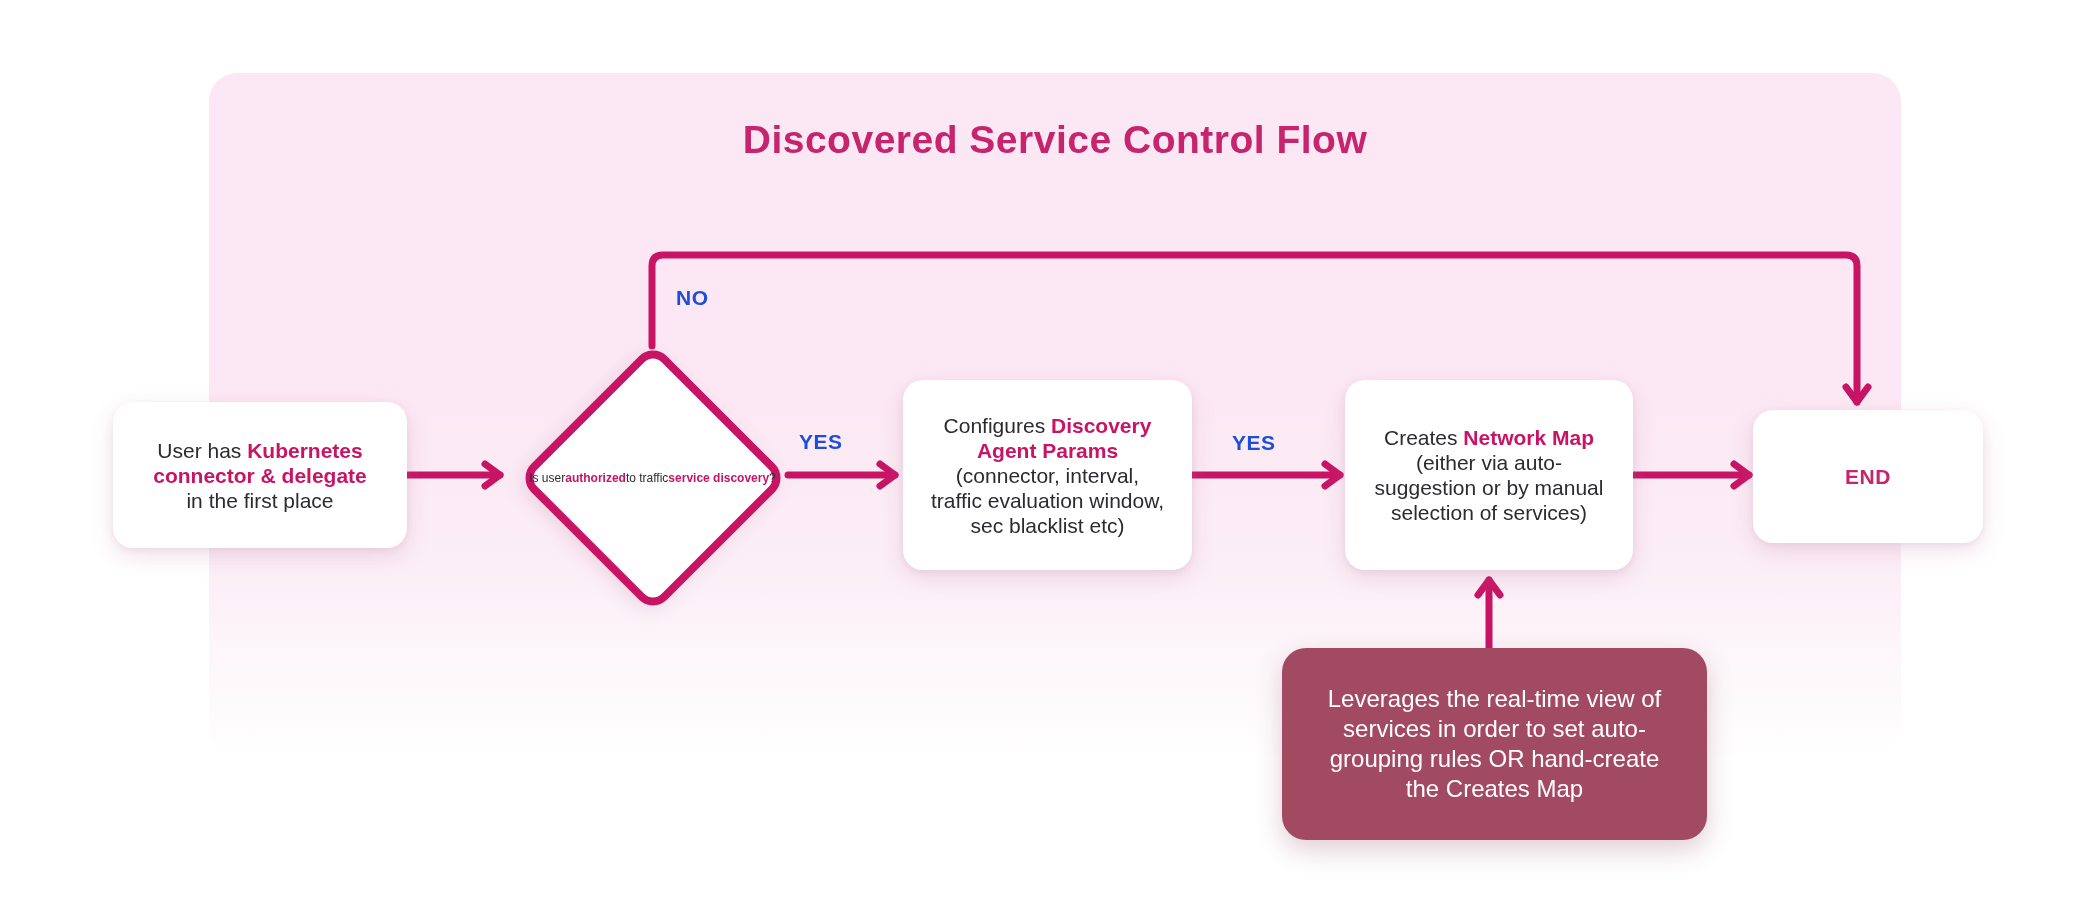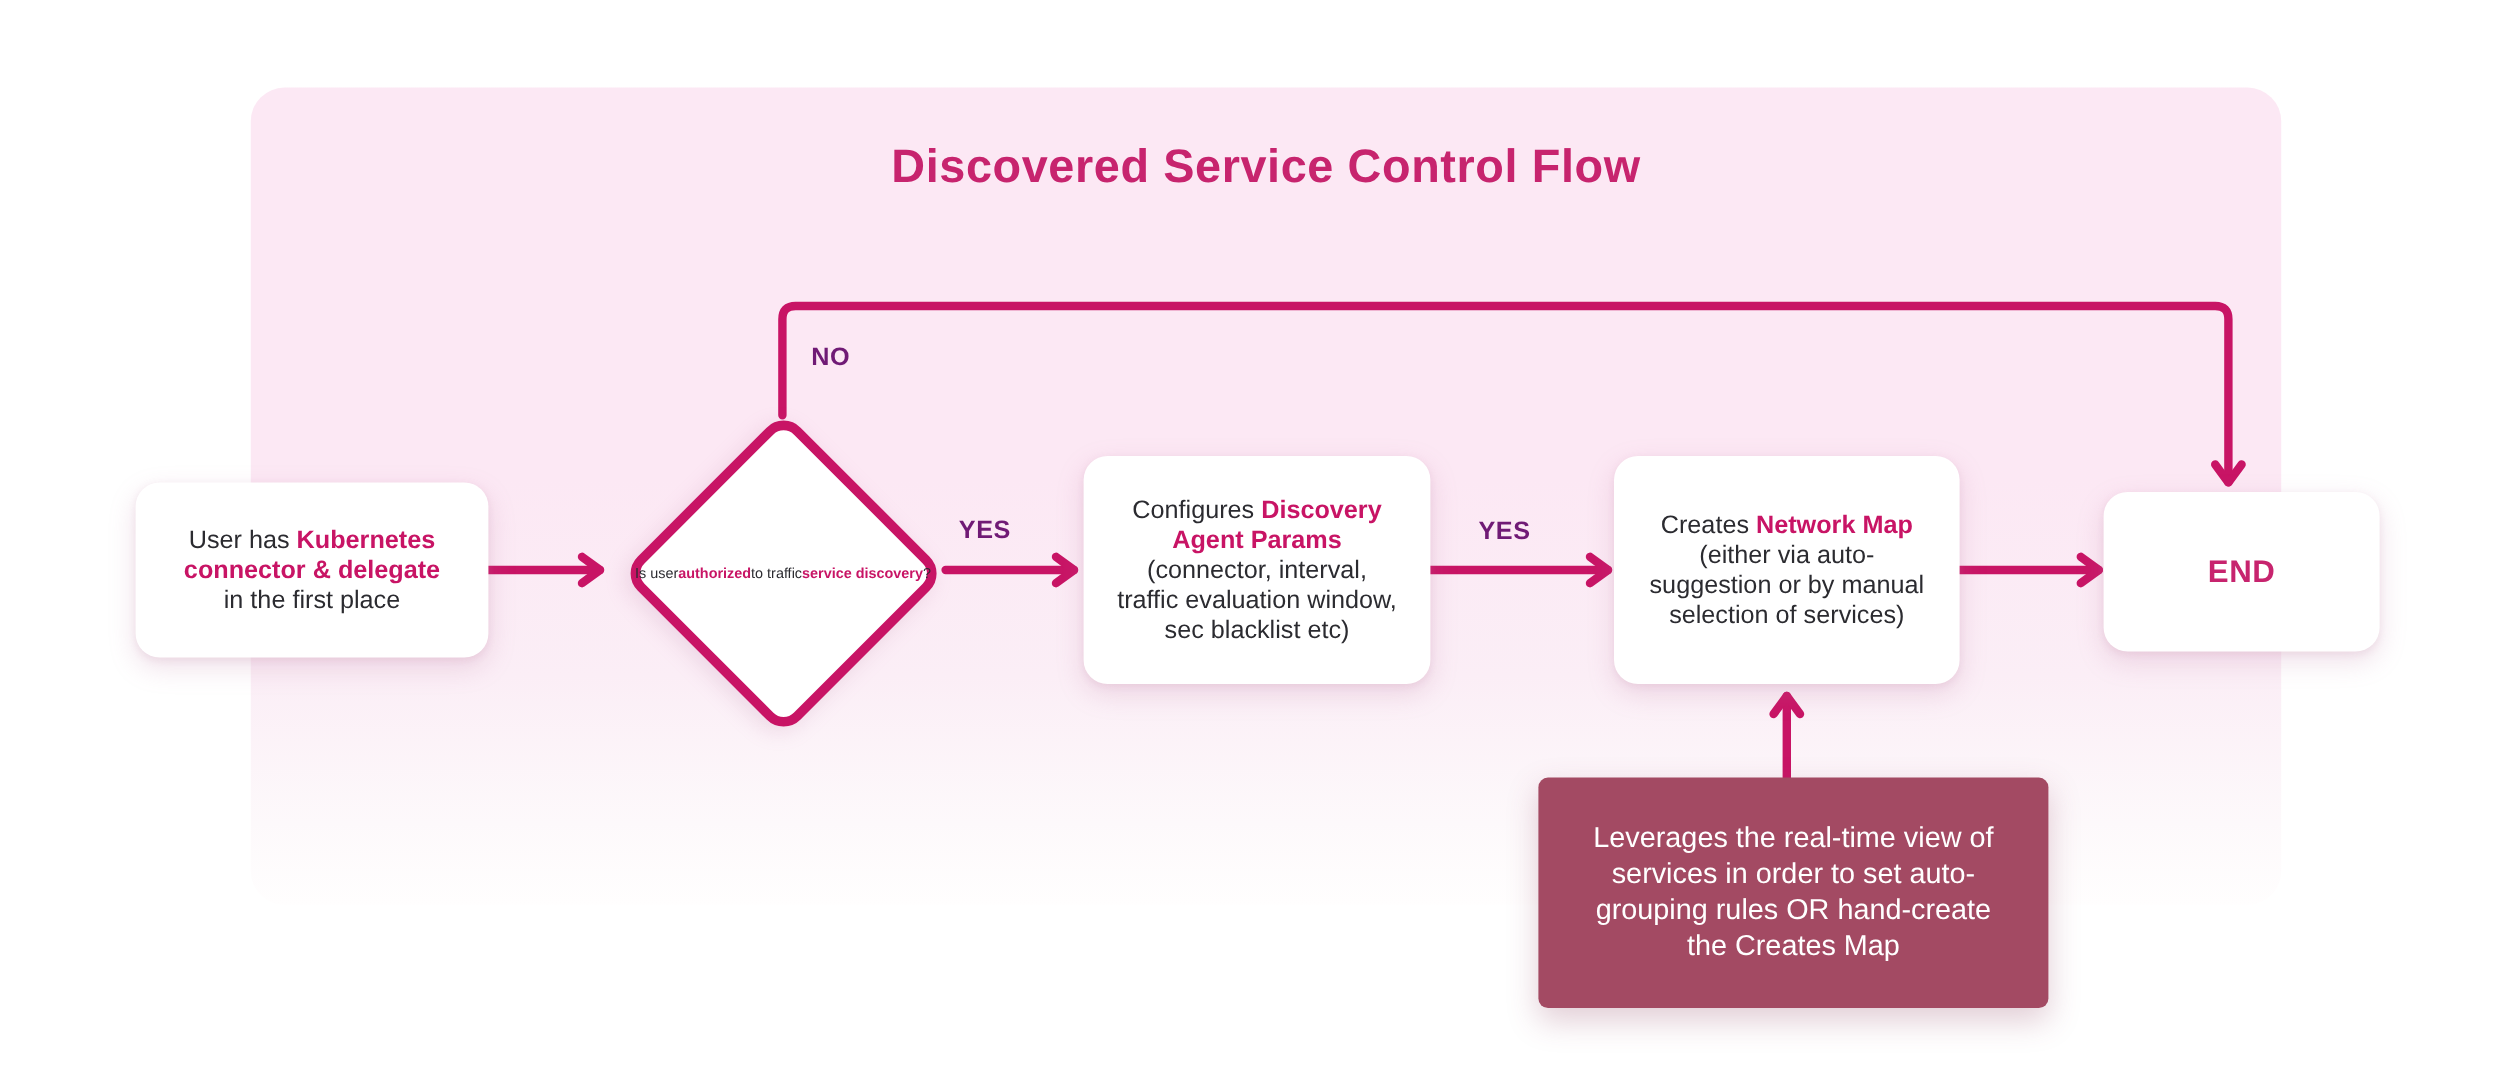--- a/index.html
+++ b/index.html
@@ -15,60 +15,60 @@
 
   .title{
     position:absolute;left:209px;top:118px;width:1692px;
     text-align:center;font-size:39px;font-weight:700;letter-spacing:.5px;
     color:#c7246e;
   }
 
   svg.connectors{position:absolute;left:0;top:0;width:2096px;height:903px;pointer-events:none;}
 
   .edge-label{
-    position:absolute;font-size:21px;font-weight:700;letter-spacing:.5px;color:#701a75;white-space:nowrap;
+    position:absolute;font-size:21px;font-weight:700;letter-spacing:.5px;color:#1d4ed8;white-space:nowrap;
   }
   .lbl-no{left:676px;top:286px;}
   .lbl-yes1{left:799px;top:430px;}
   .lbl-yes2{left:1232px;top:431px;}
 
   .node{
     position:absolute;display:flex;align-items:center;justify-content:center;
     background:#ffffff;border-radius:20px;
     box-shadow:0 8px 22px rgba(186,120,158,.22),0 2px 6px rgba(186,120,158,.12);
     text-align:center;color:#2b2b30;font-size:21px;line-height:25px;
   }
   .node .line{white-space:nowrap;}
   .em{color:#c81465;font-weight:700;}
 
   .node-start{left:113px;top:402px;width:294px;height:146px;justify-content:center;}
   .node-configure{left:903px;top:380px;width:289px;height:190px;}
   .node-create{left:1345px;top:380px;width:288px;height:190px;}
   .node-end{left:1753px;top:410px;width:230px;height:133px;}
-  .node-end .end-text{font-size:26px;font-weight:700;color:#c7246e;letter-spacing:.5px;}
+  .node-end .end-text{font-size:21px;font-weight:700;color:#c7246e;letter-spacing:.5px;}
 
   
   .diamond-wrap{position:absolute;left:541px;top:366px;width:223px;height:223px;}
   .diamond-shape{
     position:absolute;left:15.5px;top:15.5px;width:192px;height:192px;
     box-sizing:border-box;background:#ffffff;border:8px solid #c81465;border-radius:20px;
     transform:rotate(45deg);
     box-shadow:0 6px 18px rgba(186,120,158,.20);
   }
   .diamond-text{
     position:absolute;left:0;top:0;width:223px;height:223px;
     display:flex;flex-direction:row;align-items:center;justify-content:center;
     text-align:center;color:#2b2b30;font-size:12px;line-height:24px;
   }
   .diamond-text .line{white-space:nowrap;}
 
   
   .note{
     position:absolute;left:1282px;top:648px;width:425px;height:192px;
-    background:#a34a63;border-radius:8px;
+    background:#a34a63;border-radius:24px;
     display:flex;flex-direction:column;align-items:center;justify-content:center;
     color:#ffffff;font-size:24px;line-height:30px;text-align:center;
     box-shadow:0 10px 26px rgba(140,60,90,.25);
   }
   .note .line{white-space:nowrap;}
 </style>
 </head>
 <body>
 
 <div class="canvas">

